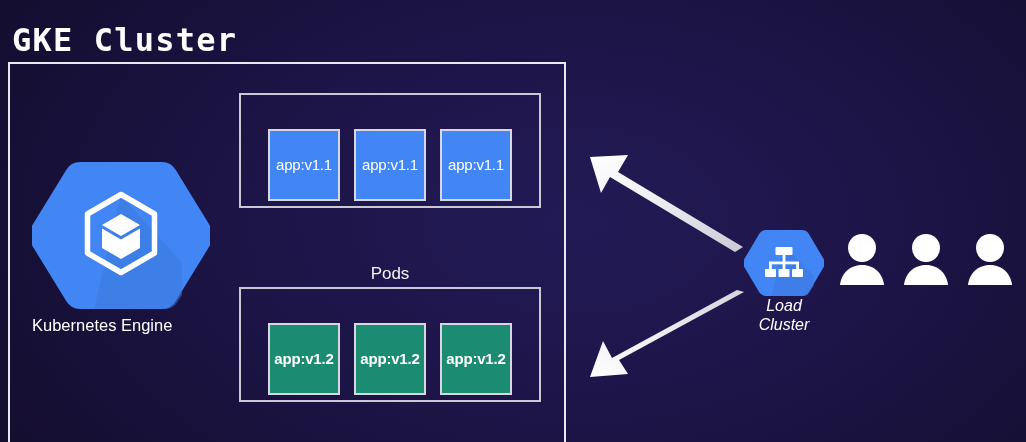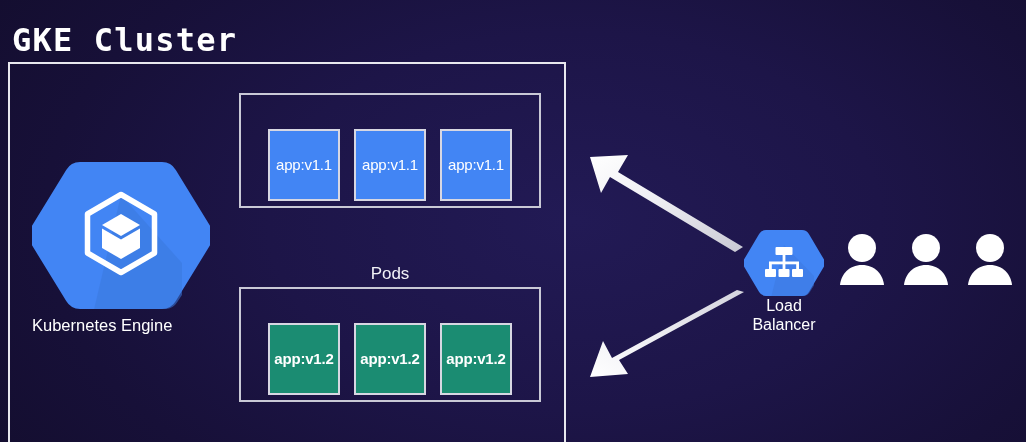--- a/index.html
+++ b/index.html
@@ -139,20 +139,21 @@
   }
   #lb-label {
     position: absolute;
     left: -14px;
     top: 68px;
     width: 108px;
     text-align: center;
     color: #ffffff;
     font-size: 16px;
     line-height: 19px;
+    font-style: italic;
   }
 
   
   #lb-annotation {
     position: absolute;
     left: 688px;
     top: 133px;
     width: 338px;
     text-align: center;
     color: #ffffff;
@@ -260,21 +261,21 @@
       <rect x="25" y="33.5" width="30" height="2.8" fill="#ffffff"></rect>
       <rect x="25" y="36" width="2.8" height="5" fill="#ffffff"></rect>
       <rect x="38.6" y="36" width="2.8" height="5" fill="#ffffff"></rect>
       <rect x="52.2" y="36" width="2.8" height="5" fill="#ffffff"></rect>
       <rect x="21" y="41" width="11" height="8" rx="1" fill="#ffffff"></rect>
       <rect x="34.5" y="41" width="11" height="8" rx="1" fill="#ffffff"></rect>
       <rect x="48" y="41" width="11" height="8" rx="1" fill="#ffffff"></rect>
     </svg>
     <div id="lb-label">
       <div>Load</div>
-      <div>Balancer</div>
+      <div>Cluster</div>
     </div>
   </div>
 
 
   <div id="users">
     <svg class="user-icon" width="48" height="52" viewBox="0 0 48 52">
       <circle cx="24" cy="14" r="14" fill="#ffffff"></circle>
       <path d="M24 31 C37 31 45 40.5 46 51 L2 51 C3 40.5 11 31 24 31 Z" fill="#ffffff"></path>
     </svg>
     <svg class="user-icon" width="48" height="52" viewBox="0 0 48 52">

